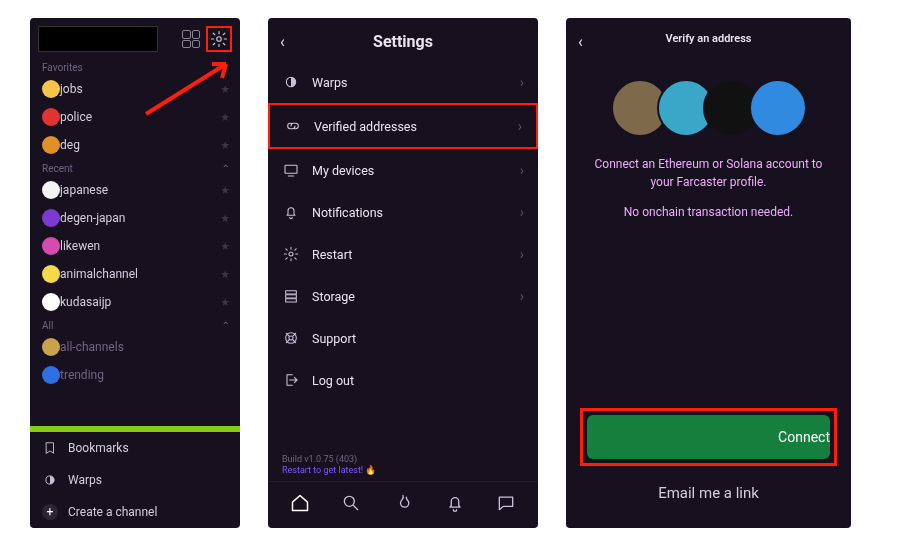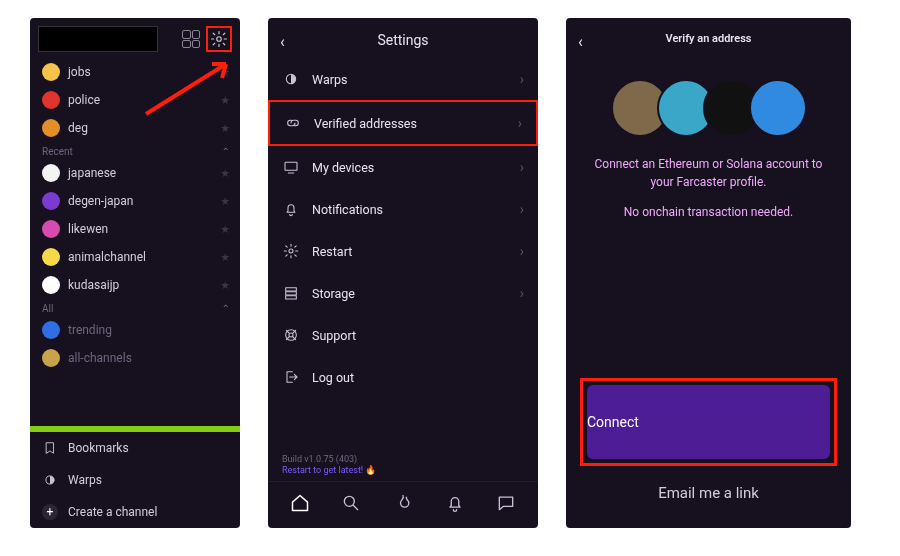--- a/index.html
+++ b/index.html
@@ -18,35 +18,35 @@
   .p1-top { display:flex; justify-content:space-between; align-items:center; padding:8px 8px 6px 8px; }
   .p1-user-box { width:120px; height:26px; background:#000; border:1px solid #333; }
   .p1-top-icons { display:flex; gap:6px; align-items:center;}
   .p1-qr { width:18px;height:18px; display:grid; grid-template-columns:1fr 1fr; grid-template-rows:1fr 1fr; gap:1px;}
   .p1-qr span{border:1.5px solid #8a8494; border-radius:2px;}
   .gear-wrap { width:26px;height:26px; display:flex;align-items:center;justify-content:center; border:2px solid #FF1E0B; position:relative; }
   .gear-svg { width:18px;height:18px; }
 
   .section-head { display:flex; justify-content:space-between; align-items:center; padding:4px 10px 2px 12px; font-size:10px; color:#6e6680; }
   .section-head .chev { font-size:10px; color:#6e6680; }
-  .row { display:flex; align-items:center; gap:8px; padding:5px 10px 5px 12px; font-size:12px; color:#D3CDDF; }
+  .row { display:flex; align-items:center; padding:5px 10px 5px 12px; font-size:12px; color:#D3CDDF; }
   .row .ava { width:18px;height:18px;border-radius:50%; flex:none; }
   .row .star { margin-left:auto; color:#3a3446; font-size:11px; }
   .p1-bottom { margin-top:auto; border-top:6px solid #84cc16; }
   .brow { display:flex; align-items:center; gap:10px; padding:8px 12px; font-size:12px; color:#D3CDDF;}
   .brow .bi { width:16px;height:16px; display:flex;align-items:center;justify-content:center; }
   .plus-circ { width:16px;height:16px;border-radius:50%;background:#2b2436; display:flex;align-items:center;justify-content:center;font-size:12px;color:#fff; }
 
   
   .arrow-svg { position:absolute; left:108px; top:34px; width:110px; height:70px; pointer-events:none; }
 
   
   .p2-head { display:flex; align-items:center; justify-content:center; padding:14px 10px 10px 10px; position:relative; }
   .p2-head .back { position:absolute; left:12px; top:14px; font-size:16px; color:#E8E4EF; }
-  .p2-title { font-size:14px; font-weight:400; }
+  .p2-title { font-size:16px; font-weight:700; }
   .s-row { display:flex; align-items:center; gap:12px; padding:12px 14px; font-size:12.5px; color:#E8E4EF; position:relative; }
   .s-row .ic { width:18px;height:18px; display:flex; align-items:center; justify-content:center; color:#A59EB5;}
   .s-row .right-caret { margin-left:auto; color:#5a5368; font-size:14px; }
   .s-row.boxed { border:2px solid #FF1E0B; }
   .p2-foot-note { margin-top:auto; padding:6px 14px 4px 14px; font-size:9px; line-height:1.3; }
   .p2-foot-note .line1{ color:#6e6680; }
   .p2-foot-note .line2{ color:#7A5CFF; }
   .p2-tabbar { display:flex; justify-content:space-around; align-items:center; padding:10px 6px 14px 6px; border-top:1px solid #231b2f;}
   .p2-tabbar .ti { width:22px;height:22px; display:flex;align-items:center;justify-content:center; color:#c8c2d8;}
   .p2-tabbar .ti.active { color:#fff; }
@@ -55,21 +55,21 @@
   .p3-head { display:flex; align-items:center; justify-content:center; padding:14px 10px 8px 10px; position:relative;}
   .p3-head .back { position:absolute; left:12px; top:14px; font-size:16px; color:#E8E4EF;}
   .p3-title { font-size:11px; font-weight:600;}
   .avatars { display:flex; justify-content:center; margin:26px 0 18px 0;}
   .avatars .av { width:58px;height:58px;border-radius:50%; border:2px solid #17101F; margin-left:-12px; flex:none;}
   .avatars .av:first-child{margin-left:0;}
   .p3-text { text-align:center; font-size:12px; line-height:1.5; color:#f0abfc; padding:0 18px;}
   .p3-text .gap { display:block; height:12px;}
   .p3-bottom { margin-top:auto; padding:0 14px 18px 14px; }
   .connect-wrap { border:3px solid #FF1E0B; padding:4px; margin-bottom:10px;}
-  .connect-btn { background:#4c1d95; color:#fff; text-align:left; padding:29px 0; font-size:14px; border-radius:6px; }
+  .connect-btn { background:#15803d; color:#fff; text-align:right; padding:14px 0; font-size:14px; border-radius:6px; }
   .email-link { text-align:center; font-size:15px; color:#D3CDDF; padding:8px 0; }
 
   
   .stroke { stroke:#c8c2d8; stroke-width:1.6; fill:none; stroke-linecap:round; stroke-linejoin:round;}
   .stroke-w { stroke:#fff; stroke-width:1.8; fill:none; stroke-linecap:round; stroke-linejoin:round;}
 </style>
 </head>
 <body>
 
 <div class="stage">
@@ -91,20 +91,24 @@
           </svg>
         </div>
       </div>
     </div>
 
     <svg class="arrow-svg" viewBox="0 0 110 70">
       <path d="M8 62 L88 12" stroke="#FF1E0B" stroke-width="4" fill="none"></path>
       <path d="M88 12 L74 12 M88 12 L84 26" stroke="#FF1E0B" stroke-width="4" fill="none"></path>
     </svg>
 
+    <div class="section-head">
+      <span>Favorites</span>
+      <span class="chev">⌃</span>
+    </div>
     <div id="fav-list">
         <div class="row">
     <span class="ava" style="background:#F6C44B"></span>
     <span>jobs</span>
     <span class="star">★</span>
   </div>
         <div class="row">
     <span class="ava" style="background:#E2342E"></span>
     <span>police</span>
     <span class="star">★</span>
@@ -147,26 +151,26 @@
     <span class="star">★</span>
   </div>
       </div>
 
     <div class="section-head">
       <span>All</span>
       <span class="chev">⌃</span>
     </div>
     <div id="all-list">
         <div class="row" style="color:#6e6680">
+     <span class="ava" style="background:#C9A24C"></span>
+     <span>all-channels</span>
+   </div>
+        <div class="row" style="color:#6e6680">
      <span class="ava" style="background:#2E6FE5"></span>
      <span>trending</span>
-   </div>
-        <div class="row" style="color:#6e6680">
-     <span class="ava" style="background:#C9A24C"></span>
-     <span>all-channels</span>
    </div>
       </div>
 
     <div class="p1-bottom">
       <div class="brow">
         <span class="bi">
           <svg width="14" height="14" viewBox="0 0 24 24">
               <path class="stroke" d="M6 3h12v18l-6-4-6 4z"></path>
             </svg>
         </span>

